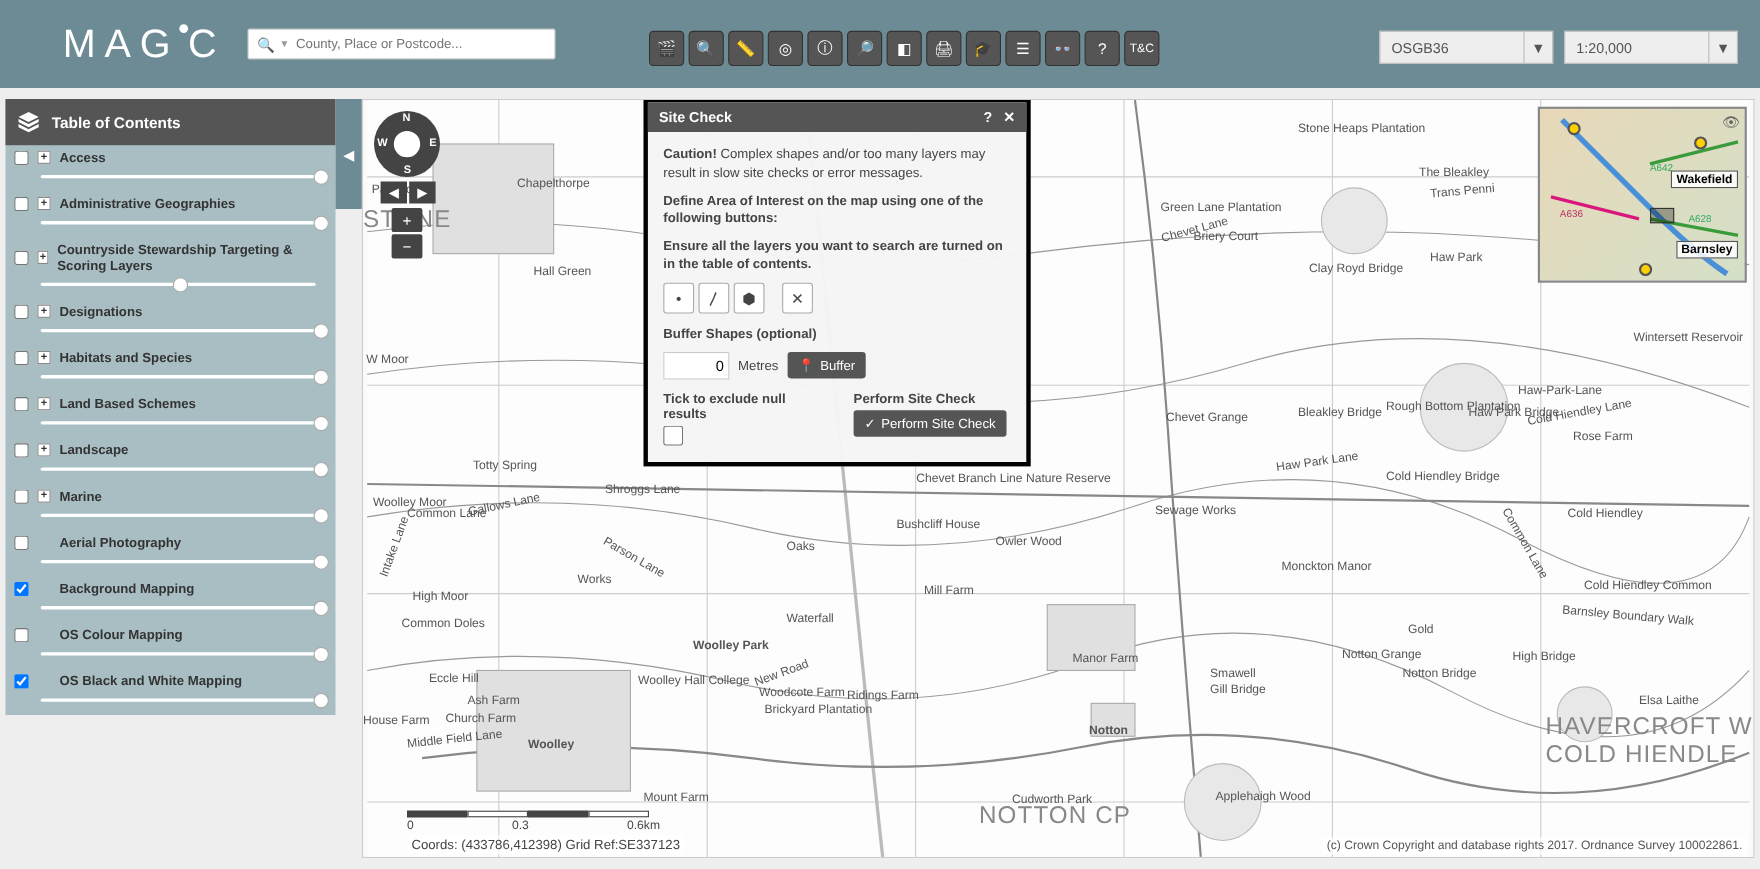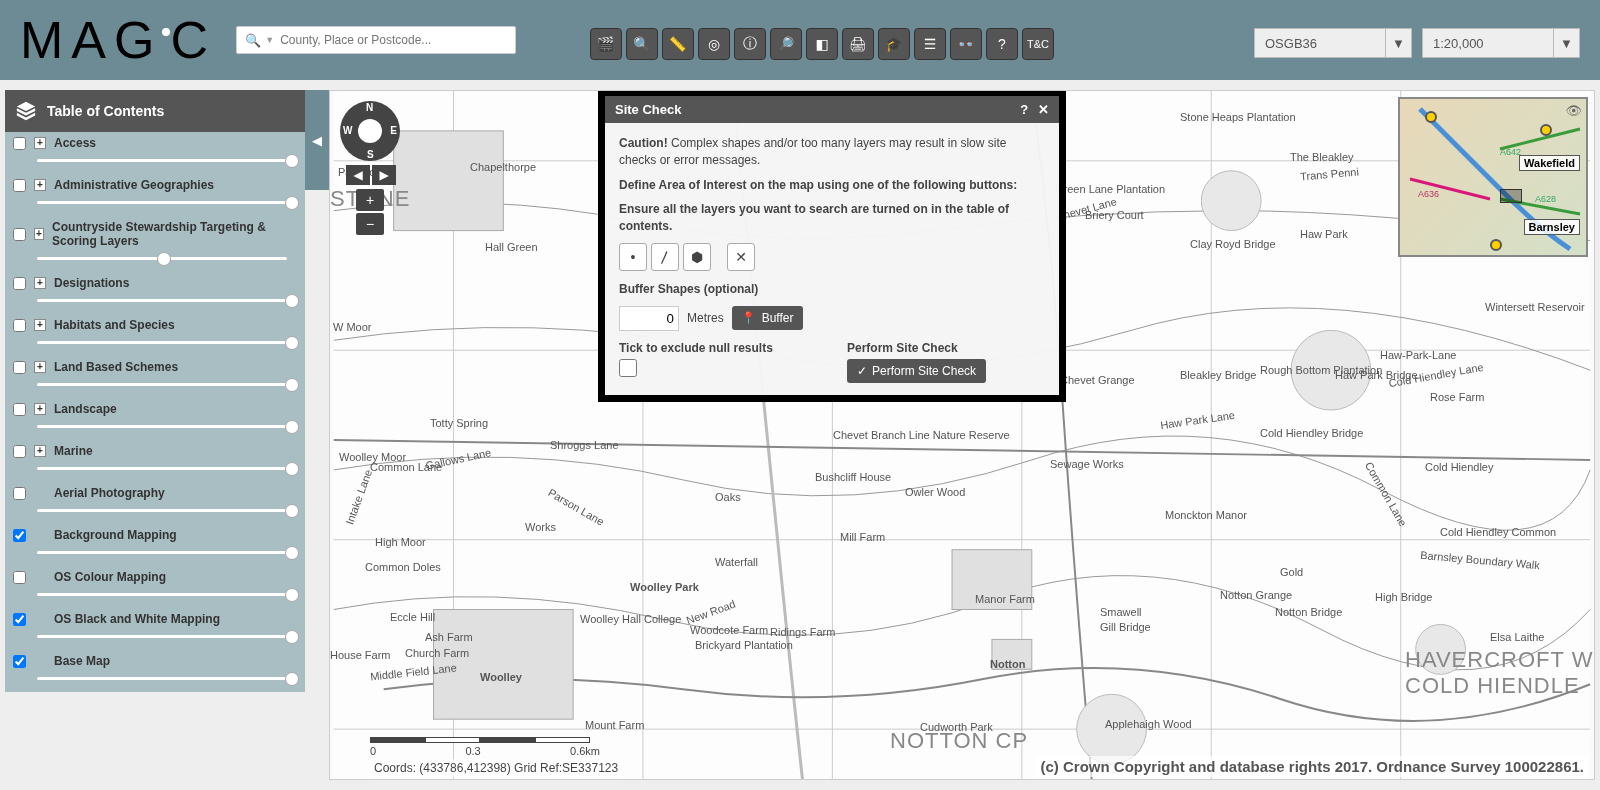--- a/index.html
+++ b/index.html
@@ -1,18 +1,18 @@
 <!DOCTYPE html>
 <html><head>
 <meta charset="utf-8">
 <style>
 * { box-sizing: border-box; margin: 0; padding: 0; }
 body { font-family: Arial, Helvetica, sans-serif; font-size: 13px; width: 1600px; height: 790px; overflow: hidden; position: relative; background: #fff; }
 .header { background: #6d8b94; height: 80px; display: flex; align-items: center; padding: 0 20px; position: relative; }
-.logo { color: #000000; font-size: 52px; font-weight: 300; letter-spacing: 8px; }
+.logo { color: #ffffff; font-size: 36px; font-weight: 300; letter-spacing: 8px; margin-left: 37px; }
 .logo .dot { display: inline-block; width: 8px; height: 8px; background: #fff; border-radius: 50%; margin-bottom: 22px; }
 .search-box { background: #fff; margin-left: 20px; width: 280px; height: 28px; border-radius: 2px; display: flex; align-items: center; padding: 0 8px; color: #999; border: 1px solid #ccc; }
 .search-box input { border: none; outline: none; flex: 1; font-size: 12px; color: #999; margin-left: 6px; }
 .toolbar { position: absolute; left: 590px; top: 28px; display: flex; gap: 4px; }
 .tool-btn { width: 32px; height: 32px; background: #555; color: #fff; border-radius: 4px; display: flex; align-items: center; justify-content: center; cursor: pointer; font-size: 14px; border: 1px solid #333; }
 .header-right { position: absolute; right: 20px; top: 28px; display: flex; gap: 10px; }
 .sel-box { background: #eee; border: 1px solid #bbb; height: 30px; display: flex; align-items: center; }
 .sel-box span { padding: 0 10px; width: 130px; font-size: 13px; color: #555; }
 .sel-box .tri { width: 26px; border-left: 1px solid #bbb; height: 100%; display:flex; align-items:center; justify-content:center; color:#555; }
 
@@ -37,21 +37,21 @@
 
 .nav-compass { position:absolute; left:10px; top:10px; }
 .nav-compass .circ { width:60px; height:60px; background:#444; border-radius:50%; position:relative; }
 .nav-compass .globe { position:absolute; left:18px; top:18px; width:24px; height:24px; background:#fff; border-radius:50%; }
 .nav-compass .dir { position:absolute; color:#fff; font-size:10px; font-weight:bold; }
 .nav-btns { display:flex; gap:2px; margin-top:4px; margin-left:6px; }
 .nav-btns div { width:24px; height:20px; background:#444; color:#fff; display:flex; align-items:center; justify-content:center; cursor:pointer; font-size:12px; }
 .zoom { margin-top:4px; margin-left:16px; }
 .zoom div { width:28px; height:22px; background:#444; color:#fff; display:flex; align-items:center; justify-content:center; cursor:pointer; margin-bottom:2px; font-size:14px; border-radius:2px; }
 
-.sitecheck { position:absolute; left:268px; top:-2px; width:468px; border:7px solid #000000; background:rgba(245,245,245,0.97); }
+.sitecheck { position:absolute; left:255px; top:-2px; width:352px; border:4px solid #000000; background:rgba(245,245,245,0.97); }
 .sc-header { background:#555; color:#fff; padding:6px 10px; display:flex; align-items:center; justify-content:space-between; }
 .sc-header .title { font-weight:bold; }
 .sc-header .icons { display:flex; gap:10px; }
 .sc-header .icons span { cursor:pointer; font-weight:bold; }
 .sc-body { padding:12px 14px; color:#444; font-size:12px; }
 .sc-body p { margin-bottom:8px; line-height:1.4; }
 .sc-body .bold { font-weight:bold; }
 .sc-tools { display:flex; gap:4px; margin:6px 0 10px 0; }
 .sc-tool { width:28px; height:28px; background:#fff; border:1px solid #aaa; border-radius:3px; display:flex; align-items:center; justify-content:center; cursor:pointer; font-size:14px; }
 .sc-buffer-row { display:flex; align-items:center; gap:8px; margin-bottom:10px; }
@@ -61,21 +61,21 @@
 .sc-col { flex:1; }
 .sc-col .lbl { font-weight:bold; font-size:12px; margin-bottom:4px; }
 
 .overview { position:absolute; right:6px; top:6px; width:190px; height:160px; border:2px solid #888; background:linear-gradient(135deg,#e8d8b8 0%, #d4e0c8 100%); }
 .overview .eye { position:absolute; right:4px; top:4px; color:#666; }
 .ov-city { position:absolute; background:rgba(255,255,255,0.85); border:1px solid #555; padding:1px 4px; font-size:11px; font-weight:bold; }
 .ov-rect { position:absolute; left:100px; top:90px; width:22px; height:14px; border:1px solid #333; background:rgba(0,0,0,0.3); }
 .ov-dot { position:absolute; width:12px; height:12px; border-radius:50%; background:#ffd000; border:2px solid #555; }
 
 .coords { position:absolute; left:40px; bottom:2px; font-size:12px; color:#444; background:rgba(255,255,255,0.7); padding:2px 4px; }
-.copyright { position:absolute; right:6px; bottom:2px; font-size:15px; color:#555; background:rgba(255,255,255,0.7); padding:2px 4px;font-weight:bold; }
+.copyright { position:absolute; right:6px; bottom:2px; font-size:11px; color:#555; background:rgba(255,255,255,0.7); padding:2px 4px; }
 .scalebar { position:absolute; left:40px; bottom:22px; font-size:11px; color:#444; }
 .scalebar .bar { display:flex; }
 .scalebar .seg { height:6px; border:1px solid #444; }
 
 .place-label { position:absolute; font-size:11px; color:#555; white-space:nowrap; }
 .place-label.big { font-size:22px; color:#888; letter-spacing:1px; }
 </style>
 </head>
 <body>
 
@@ -246,31 +246,20 @@
           <div class="toc-slider">
             <div class="track"></div>
             <div class="thumb" style="left: 248px;"></div>
           </div>
         </div>
         <div class="toc-item">
           <div class="toc-row">
             <input type="checkbox" checked="" style="">
             <span style="width: 20px; display: inline-block;"></span>
             <span>OS Black and White Mapping</span>
-          </div>
-          <div class="toc-slider">
-            <div class="track"></div>
-            <div class="thumb" style="left: 248px;"></div>
-          </div>
-        </div>
-        <div class="toc-item">
-          <div class="toc-row">
-            <input type="checkbox" checked="" style="">
-            <span style="width: 20px; display: inline-block;"></span>
-            <span>Base Map</span>
           </div>
           <div class="toc-slider">
             <div class="track"></div>
             <div class="thumb" style="left: 248px;"></div>
           </div>
         </div>
       </div>
   </div>
 
   <div class="collapse-tab">

